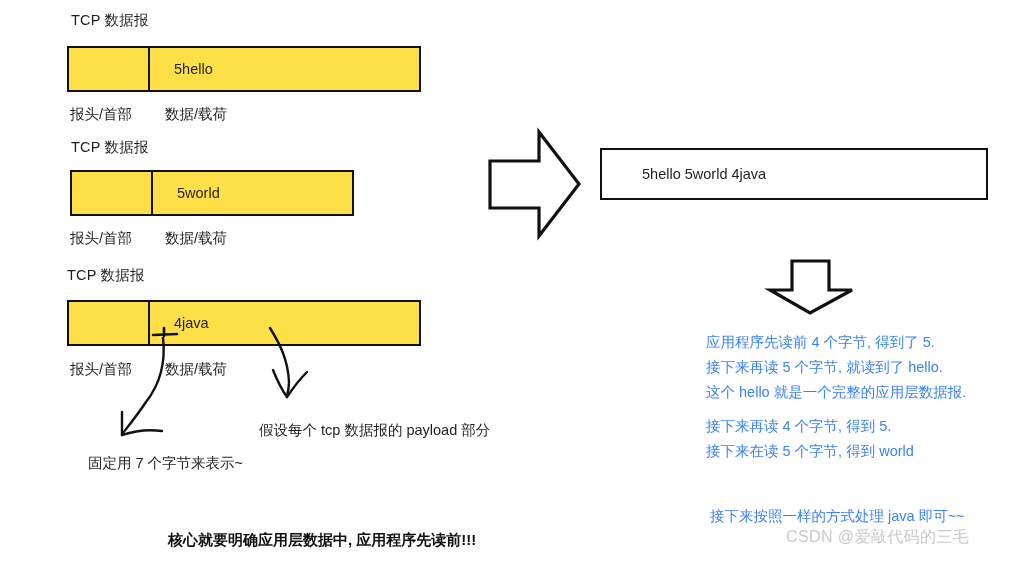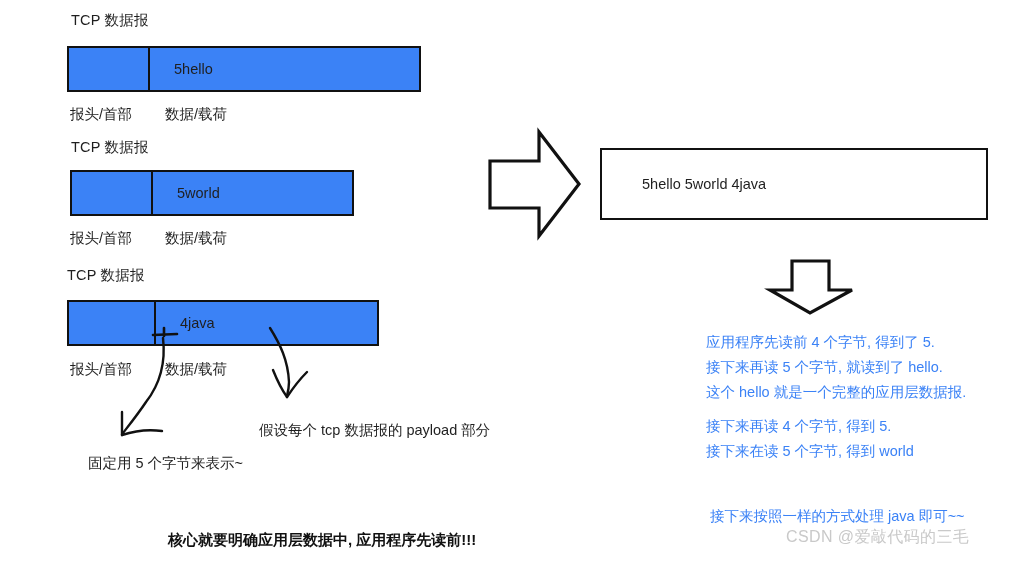--- a/index.html
+++ b/index.html
@@ -27,21 +27,21 @@
   
   .pkt-title {
     font-size: 14.5px;
     letter-spacing: 0.2px;
     color: #1f1f1f;
     white-space: nowrap;
   }
   .pkt-box {
     box-sizing: border-box;
     border: 2.5px solid #111111;
-    background: #3b82f6;
+    background: #fde047;
     display: flex;
     align-items: stretch;
   }
   .pkt-header-cell {
     box-sizing: border-box;
     border-right: 2.5px solid #111111;
     flex: 0 0 auto;
   }
   .pkt-payload-cell {
     flex: 1 1 auto;
@@ -125,21 +125,21 @@
     <div class="pkt-payload-cell">
       <span class="pkt-payload-text">5world</span>
     </div>
   </div>
 
   <div class="abs pkt-legend" style="left:70px; top:229px;">报头/首部</div>
   <div class="abs pkt-legend" style="left:165px; top:229px;">数据/载荷</div>
 
   <div class="abs pkt-title" style="left:67px; top:266px;">TCP 数据报</div>
 
-  <div class="abs pkt-box" style="left:67px; top:300px; width:312px; height:46px;padding-left:6px;">
+  <div class="abs pkt-box" style="left:67px; top:300px; width:354px; height:46px;">
     <div class="pkt-header-cell" style="width:81px;"></div>
     <div class="pkt-payload-cell">
       <span class="pkt-payload-text">4java</span>
     </div>
   </div>
 
   <div class="abs pkt-legend" style="left:70px; top:360px;">报头/首部</div>
   <div class="abs pkt-legend" style="left:165px; top:360px;">数据/载荷</div>
 
   <svg class="abs" style="left:150px; top:318px;" width="40" height="30">
@@ -152,28 +152,28 @@
     <path d="M 22 76 L 22 99" stroke="#111111" stroke-width="2.4" fill="none" stroke-linecap="round"></path>
     <path d="M 22 99 C 34 95, 48 93, 62 95" stroke="#111111" stroke-width="2.4" fill="none" stroke-linecap="round"></path>
   </svg>
 
   <svg class="abs" style="left:262px; top:326px;" width="70" height="80">
     <path d="M 8 2 C 18 18, 26 34, 27 56 C 27 62, 26 66, 25 70" stroke="#111111" stroke-width="2.4" fill="none" stroke-linecap="round"></path>
     <path d="M 11 44 C 15 54, 20 64, 25 71" stroke="#111111" stroke-width="2.4" fill="none" stroke-linecap="round"></path>
     <path d="M 25 71 C 31 62, 38 53, 45 46" stroke="#111111" stroke-width="2.4" fill="none" stroke-linecap="round"></path>
   </svg>
 
-  <div class="abs hand-note" style="left:88px; top:454px;">固定用 5 个字节来表示~</div>
+  <div class="abs hand-note" style="left:88px; top:454px;">固定用 7 个字节来表示~</div>
   <div class="abs hand-note" style="left:259px; top:421px;">假设每个 tcp 数据报的 payload 部分</div>
 
   <svg class="abs" style="left:487px; top:129px;" width="95" height="110">
     <path d="M 3 32 L 52 32 L 52 3 L 92 55 L 52 107 L 52 79 L 3 79 Z" fill="#ffffff" stroke="#111111" stroke-width="3.2" stroke-linejoin="miter"></path>
   </svg>
 
-  <div class="abs buffer-box" style="left:600px; top:148px; width:388px; height:72px;">
+  <div class="abs buffer-box" style="left:600px; top:148px; width:388px; height:52px;">
     <span class="buffer-text">5hello  5world  4java</span>
   </div>
 
   <svg class="abs" style="left:767px; top:258px;" width="90" height="58">
     <path d="M 25 3 L 62 3 L 62 32 L 85 32 L 43 55 L 3 32 L 25 32 Z" fill="#ffffff" stroke="#111111" stroke-width="3.2" stroke-linejoin="miter"></path>
   </svg>
 
   <div class="abs" style="left:706px; top:330px;">
     <div class="note-line">应用程序先读前 4 个字节, 得到了 5.</div>
     <div class="note-line">接下来再读 5 个字节, 就读到了 hello.</div>

